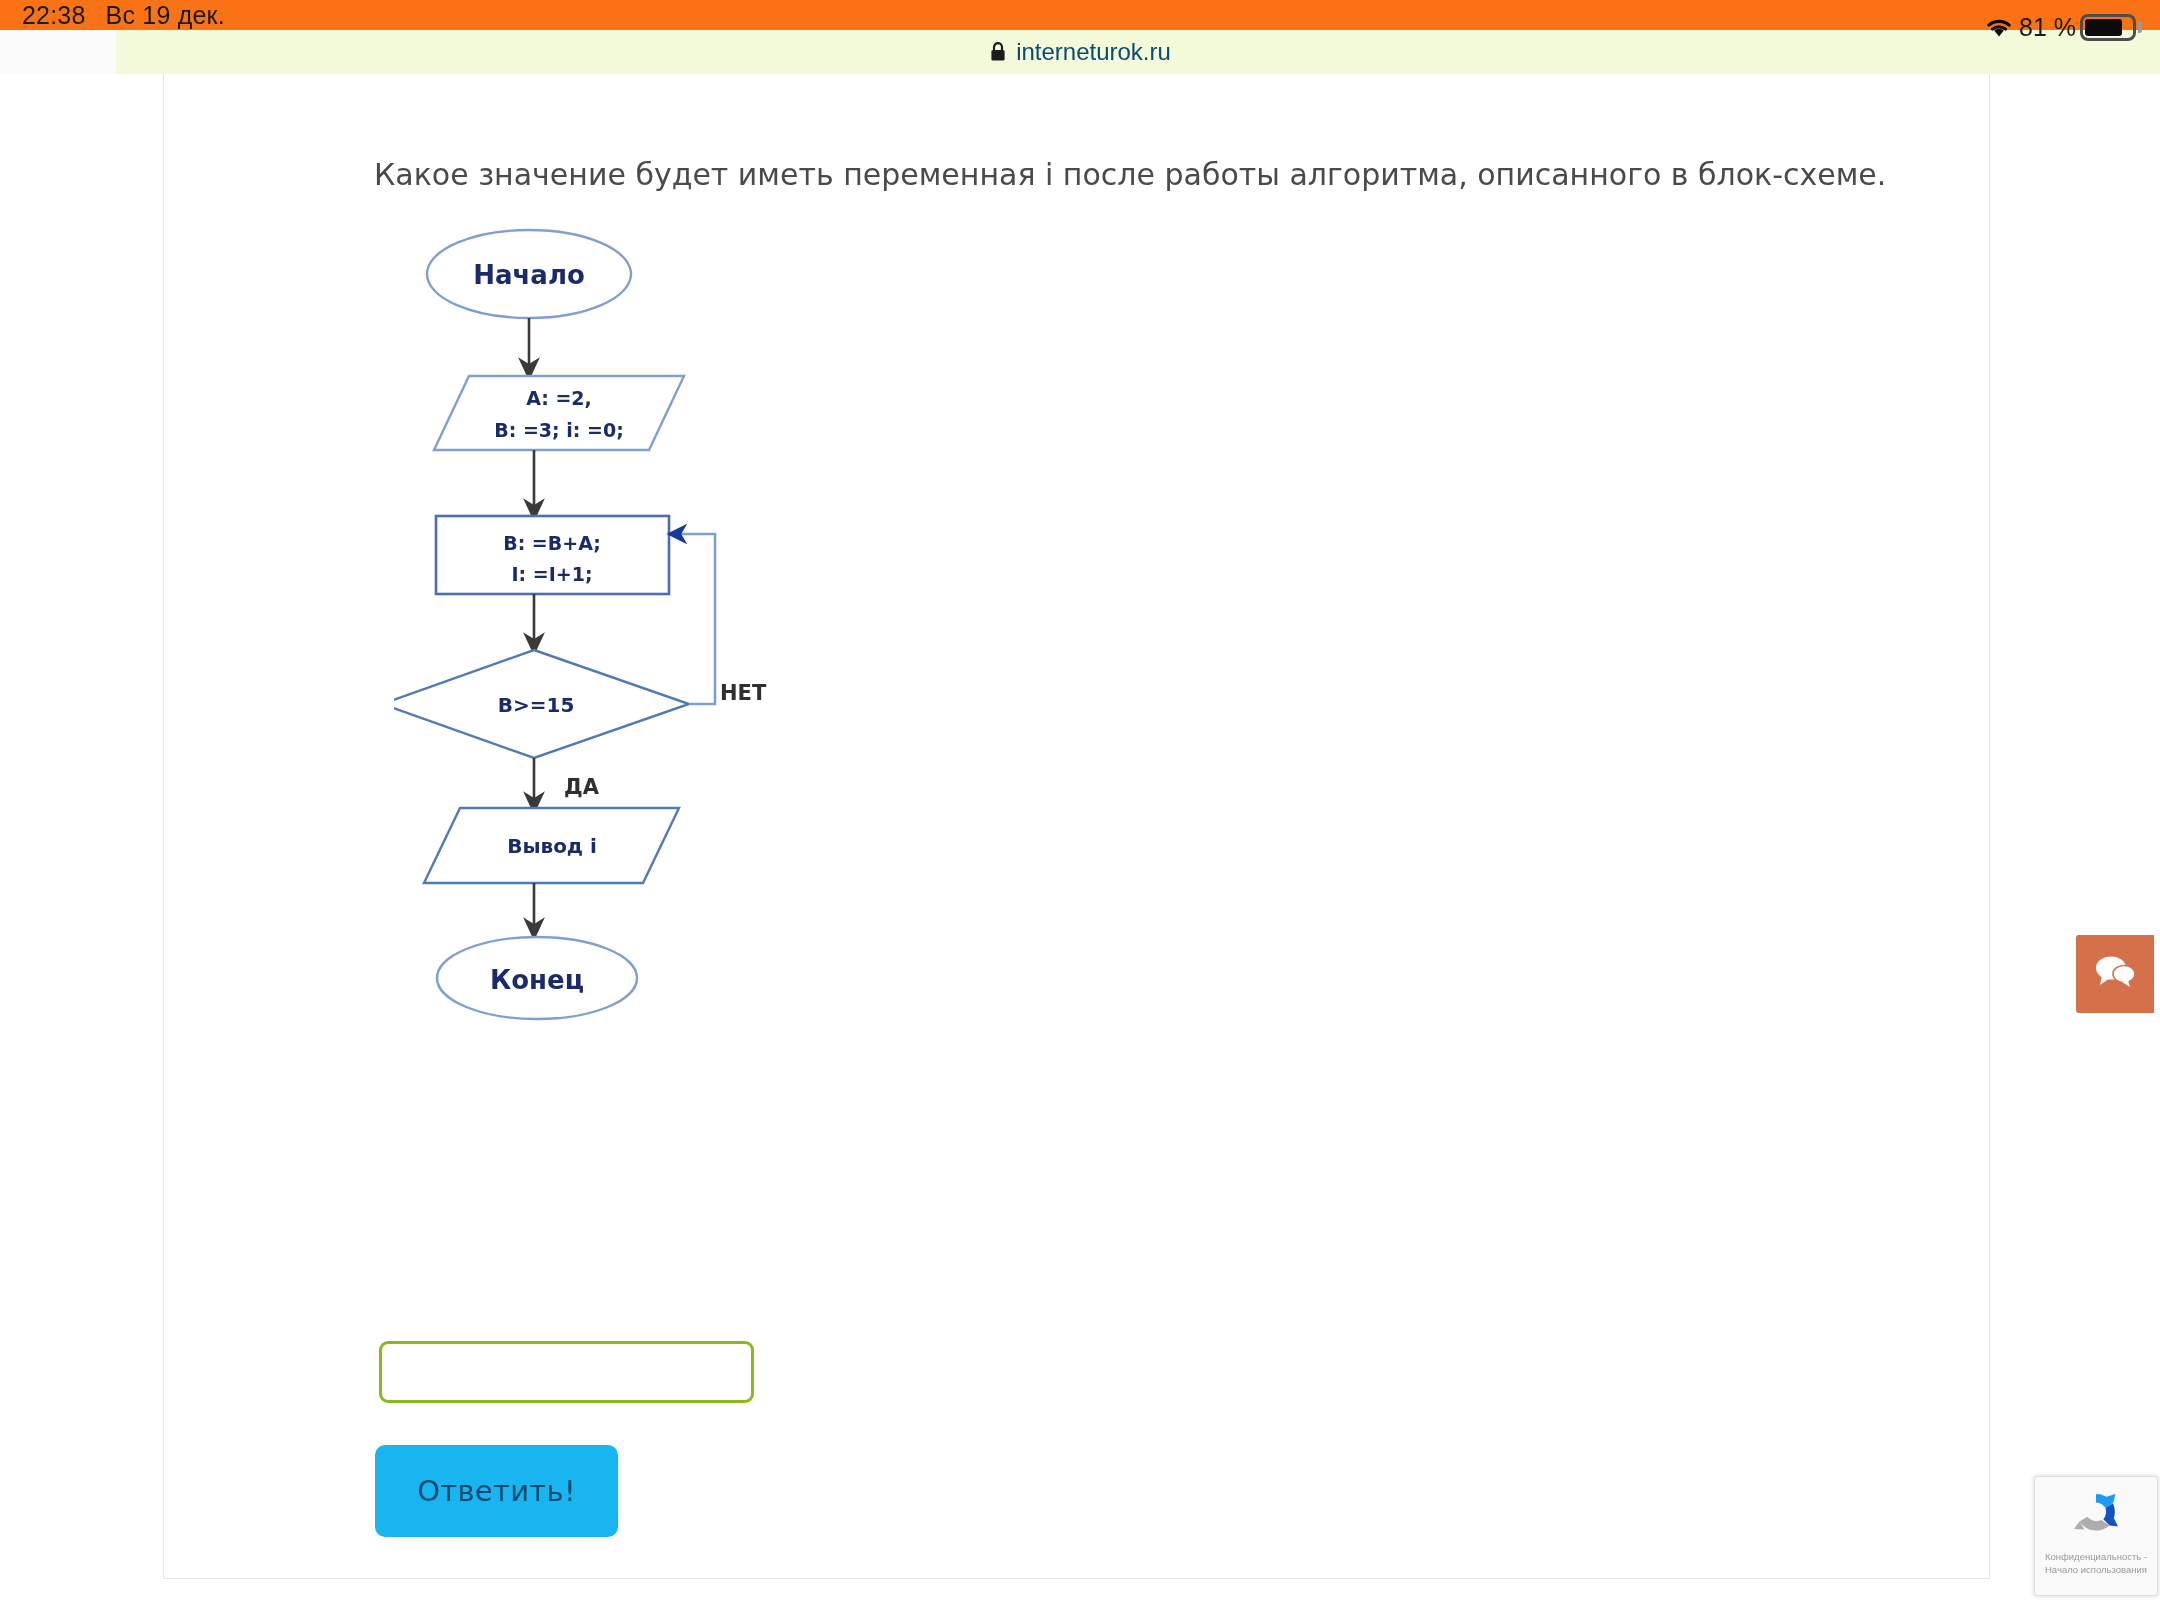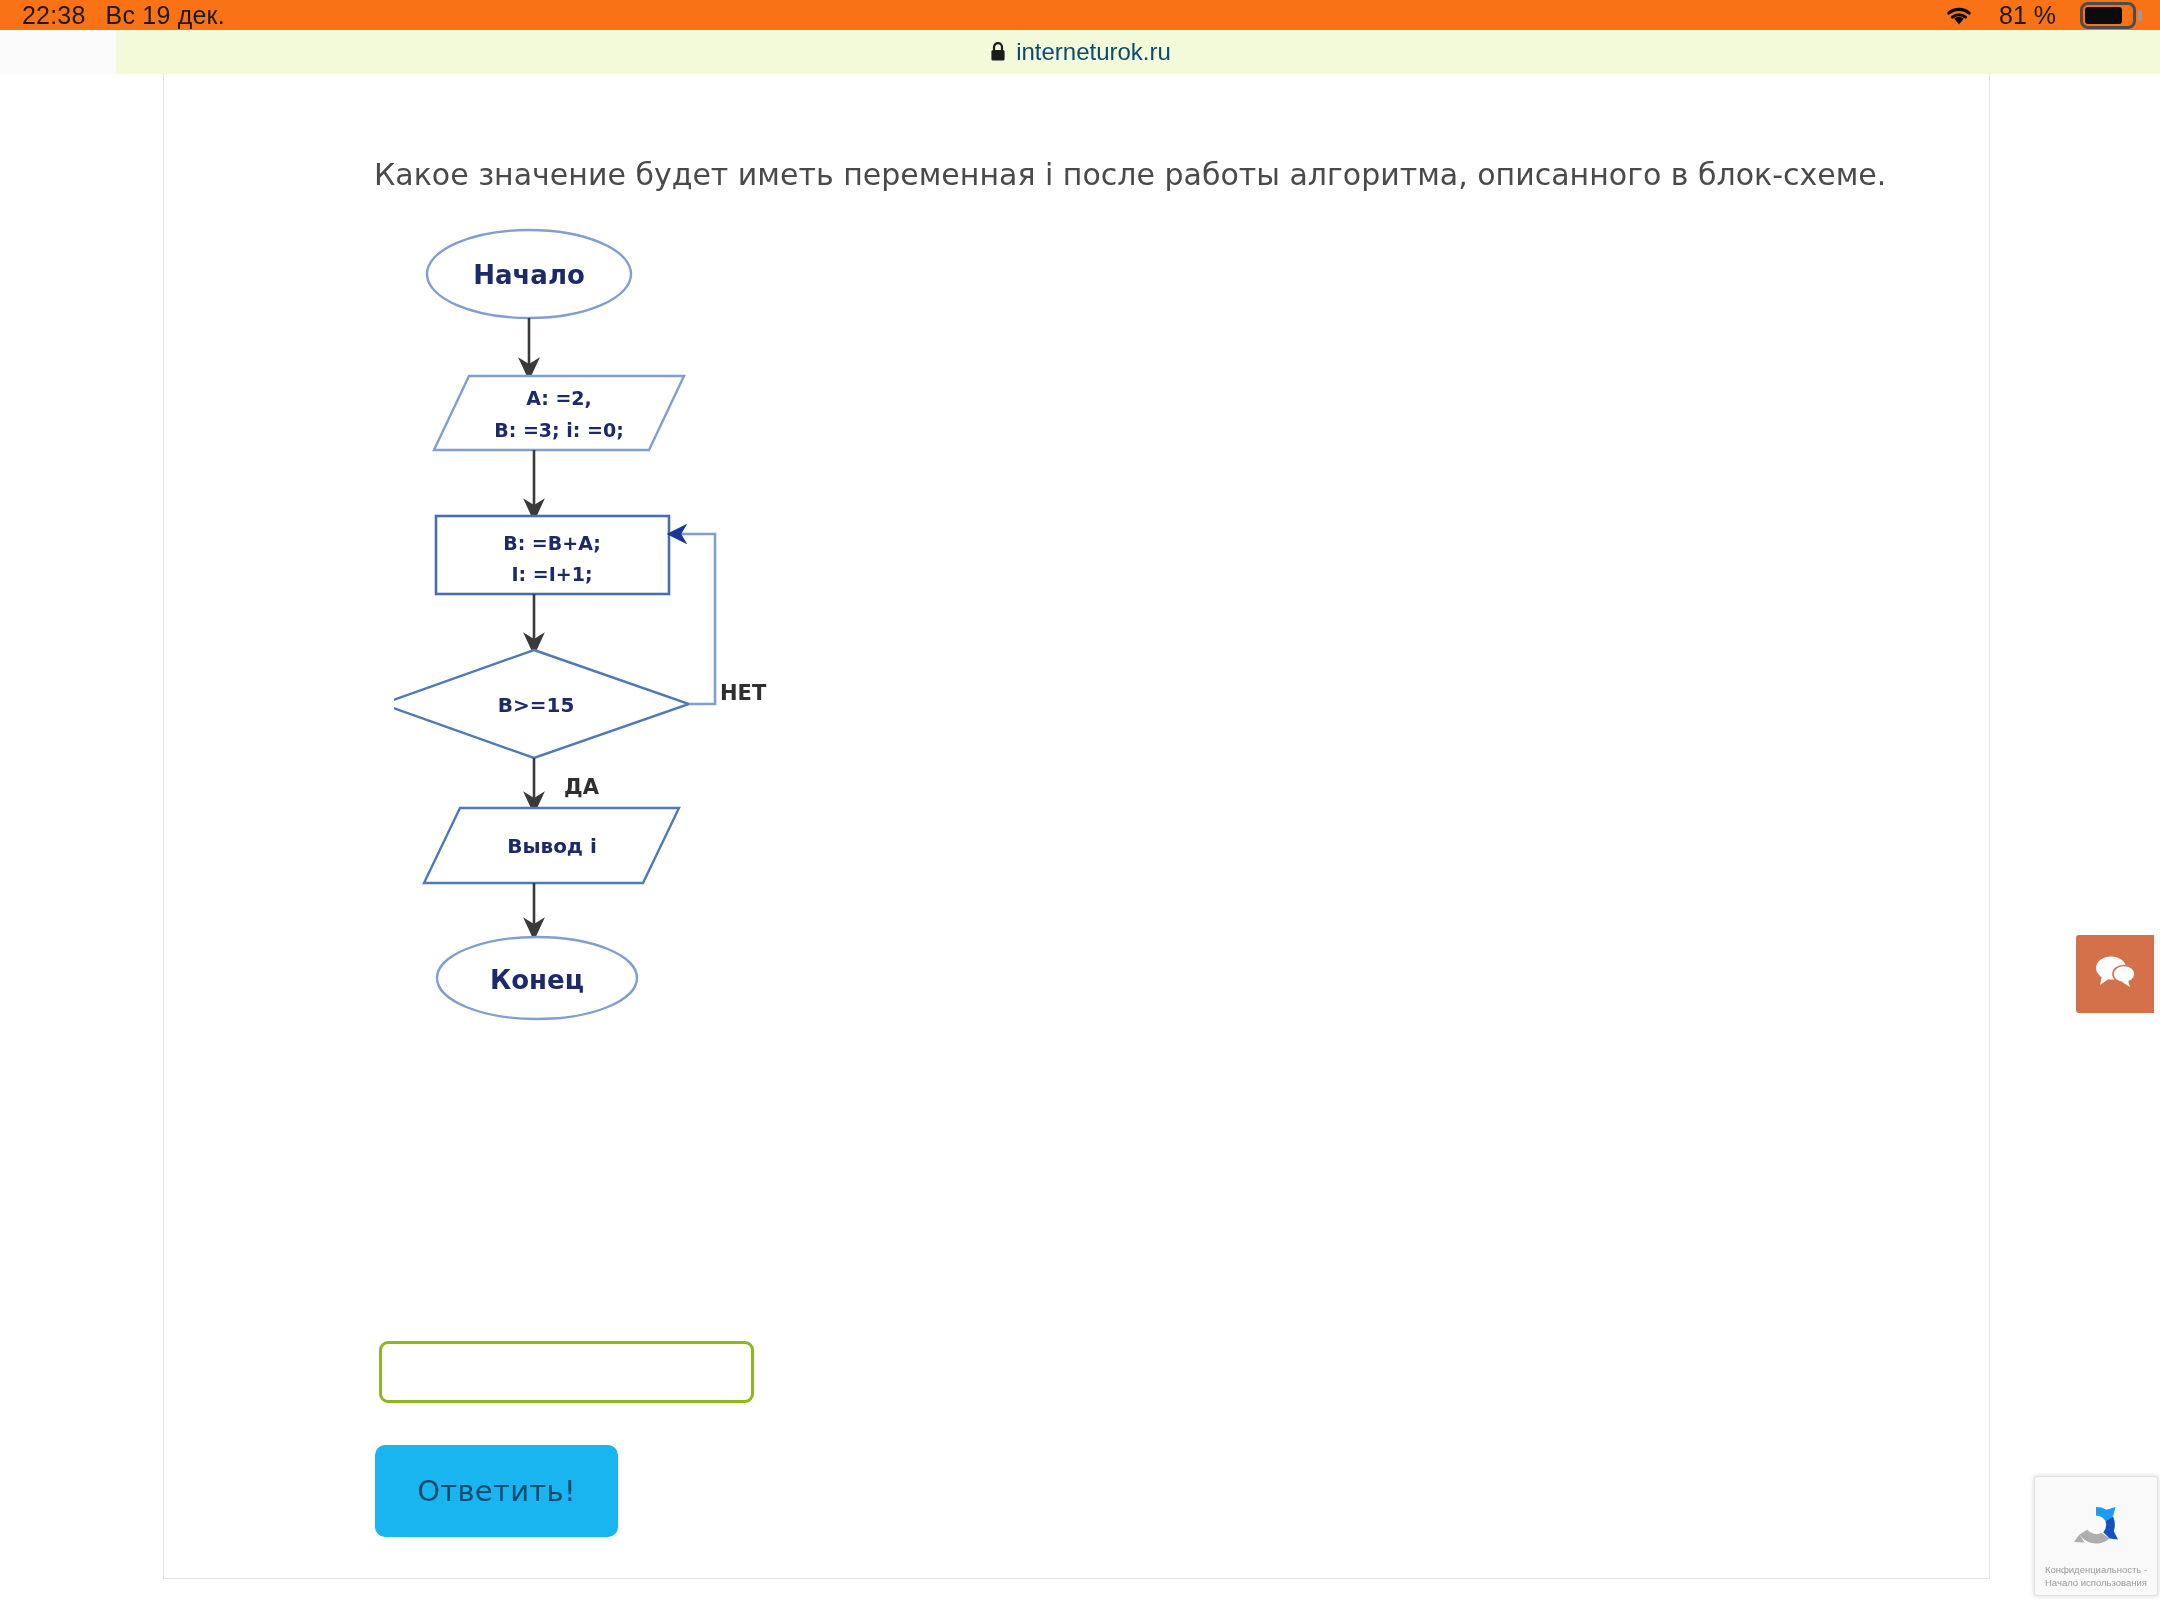--- a/index.html
+++ b/index.html
@@ -31,25 +31,25 @@
     align-items: center;
     gap: 20px;
     padding-left: 22px;
     font-size: 25px;
     color: #1b1b1b;
     letter-spacing: 0.2px;
   }
   #status-right {
     position: absolute;
     right: 18px;
-    top: 0;
+    top: 12px;
     height: 30px;
     display: flex;
     align-items: center;
-    gap: 24px;
+    gap: 4px;
     font-size: 25px;
     color: #1b1b1b;
   }
   .wifi-ico { display: block; }
   .battery-wrap { display: flex; align-items: center; }
   .battery-body {
     width: 56px; height: 27px;
     border: 3px solid #4d4d4d;
     border-radius: 8px;
     padding: 2px;
@@ -236,21 +236,21 @@
     width: 124px;
     height: 120px;
     background: #f9f9f9;
     border: 1px solid #e0e0e0;
     border-radius: 3px;
     box-shadow: 0 0 5px rgba(0,0,0,0.17);
     display: flex;
     flex-direction: column;
     align-items: center;
     justify-content: flex-start;
-    padding-top: 22px;
+    padding-top: 9px;
     box-sizing: border-box;
     cursor: pointer;
   }
   #recaptcha-text {
     font-size: 9.5px;
     color: #9a9a9a;
     text-align: center;
     line-height: 13px;
     margin-top: 4px;
     font-family: "Liberation Sans", sans-serif;

